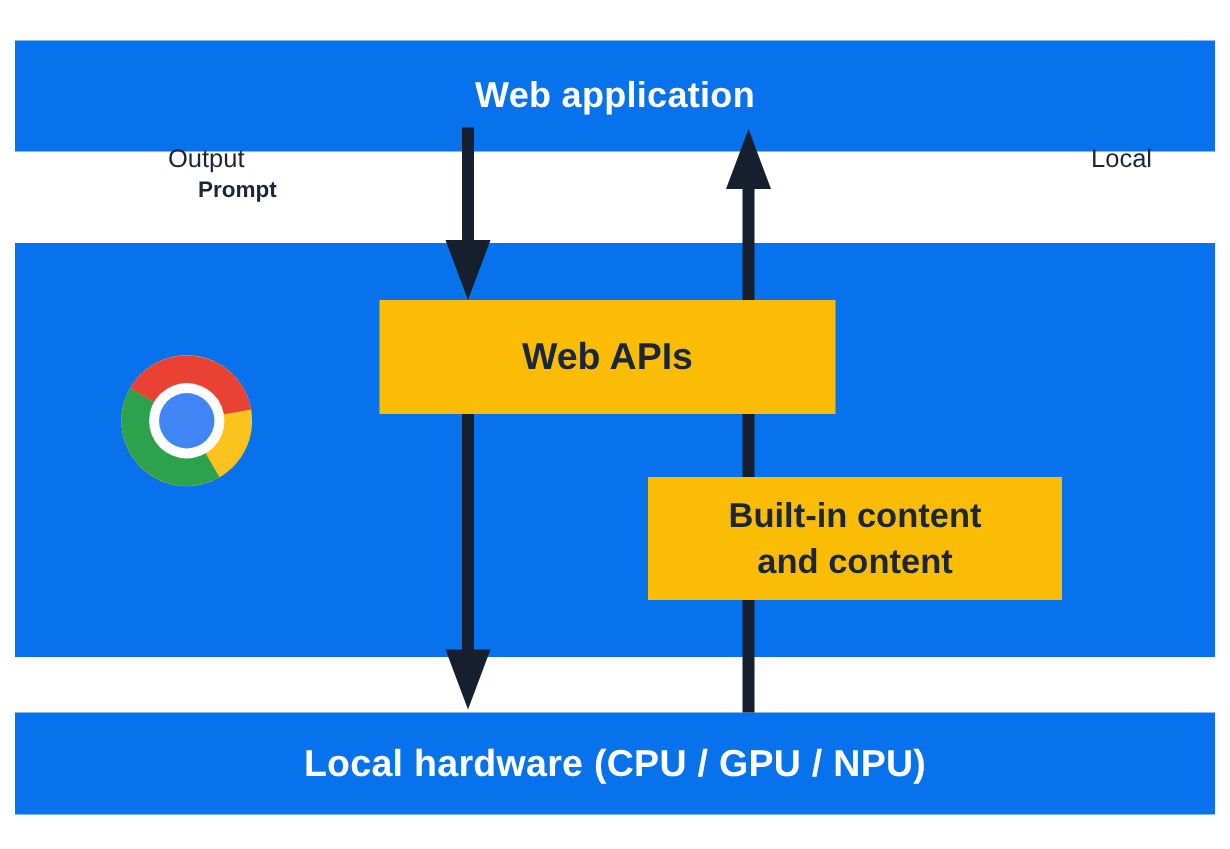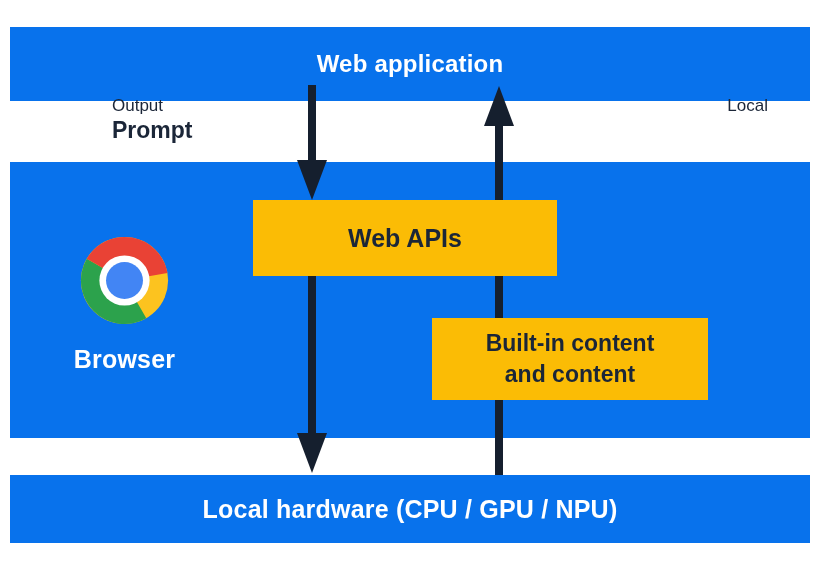--- a/index.html
+++ b/index.html
@@ -17,21 +17,21 @@
   }
   .bar-top{top:11px;height:74px;margin-top:16px;}
   .bar-bottom{top:475px;height:68px;}
   .bar-label{color:var(--c-white);font-weight:bold;font-size:24px;letter-spacing:.2px;}
   .bar-bottom .bar-label{font-size:25px;}
   .band{position:absolute;left:10px;top:162px;width:800px;height:276px;background:var(--c-blue);z-index:1;}
   .io-label{position:absolute;top:97px;z-index:4;color:var(--c-navy);line-height:1;}
   .io-input{left:112px;text-align:left;}
   .io-output{right:52px;text-align:right;}
   .io-caption{font-size:17px;font-weight:normal;margin-bottom:5px;}
-  .io-value{font-size:23px;font-weight:bold;}
+  .io-value{font-size:15px;font-weight:bold;margin-left:20px;}
   .arrows{position:absolute;left:0;top:0;z-index:2;}
   .arrows line{stroke:var(--c-arrow);stroke-width:8px;}
   .arrows polygon{fill:var(--c-arrow);}
   .ybox{
     position:absolute;background:var(--c-yellow);color:var(--c-navy);z-index:3;
     display:flex;flex-direction:column;align-items:center;justify-content:center;
     font-weight:bold;text-align:center;
   }
   .box-webapis{left:253px;top:200px;width:304px;height:76px;font-size:25px;}
   .box-builtin{left:432px;top:318px;width:276px;height:82px;font-size:23px;line-height:31px;}
@@ -89,20 +89,19 @@
   </div>
 
   <div class="browser-badge">
     <svg class="chrome-logo" viewBox="0 0 96 96" aria-hidden="true">
       <circle cx="48" cy="48" r="46" class="ch-yellow"></circle>
       <path d="M48,48 L8.2,25 A46,46 0 0 0 71,87.8 Z" class="ch-green"></path>
       <path d="M48,48 L8.2,25 A46,46 0 0 1 93.3,40 Z" class="ch-red"></path>
       <circle cx="48" cy="48" r="26.5" class="ch-white"></circle>
       <circle cx="48" cy="48" r="19.5" class="ch-blue"></circle>
     </svg>
-    <div class="browser-label">Browser</div>
   </div>
 
   <div class="bar bar-bottom">
     <span class="bar-label">Local hardware (CPU / GPU / NPU)</span>
   </div>
 
 </div>
 
 </body></html>

